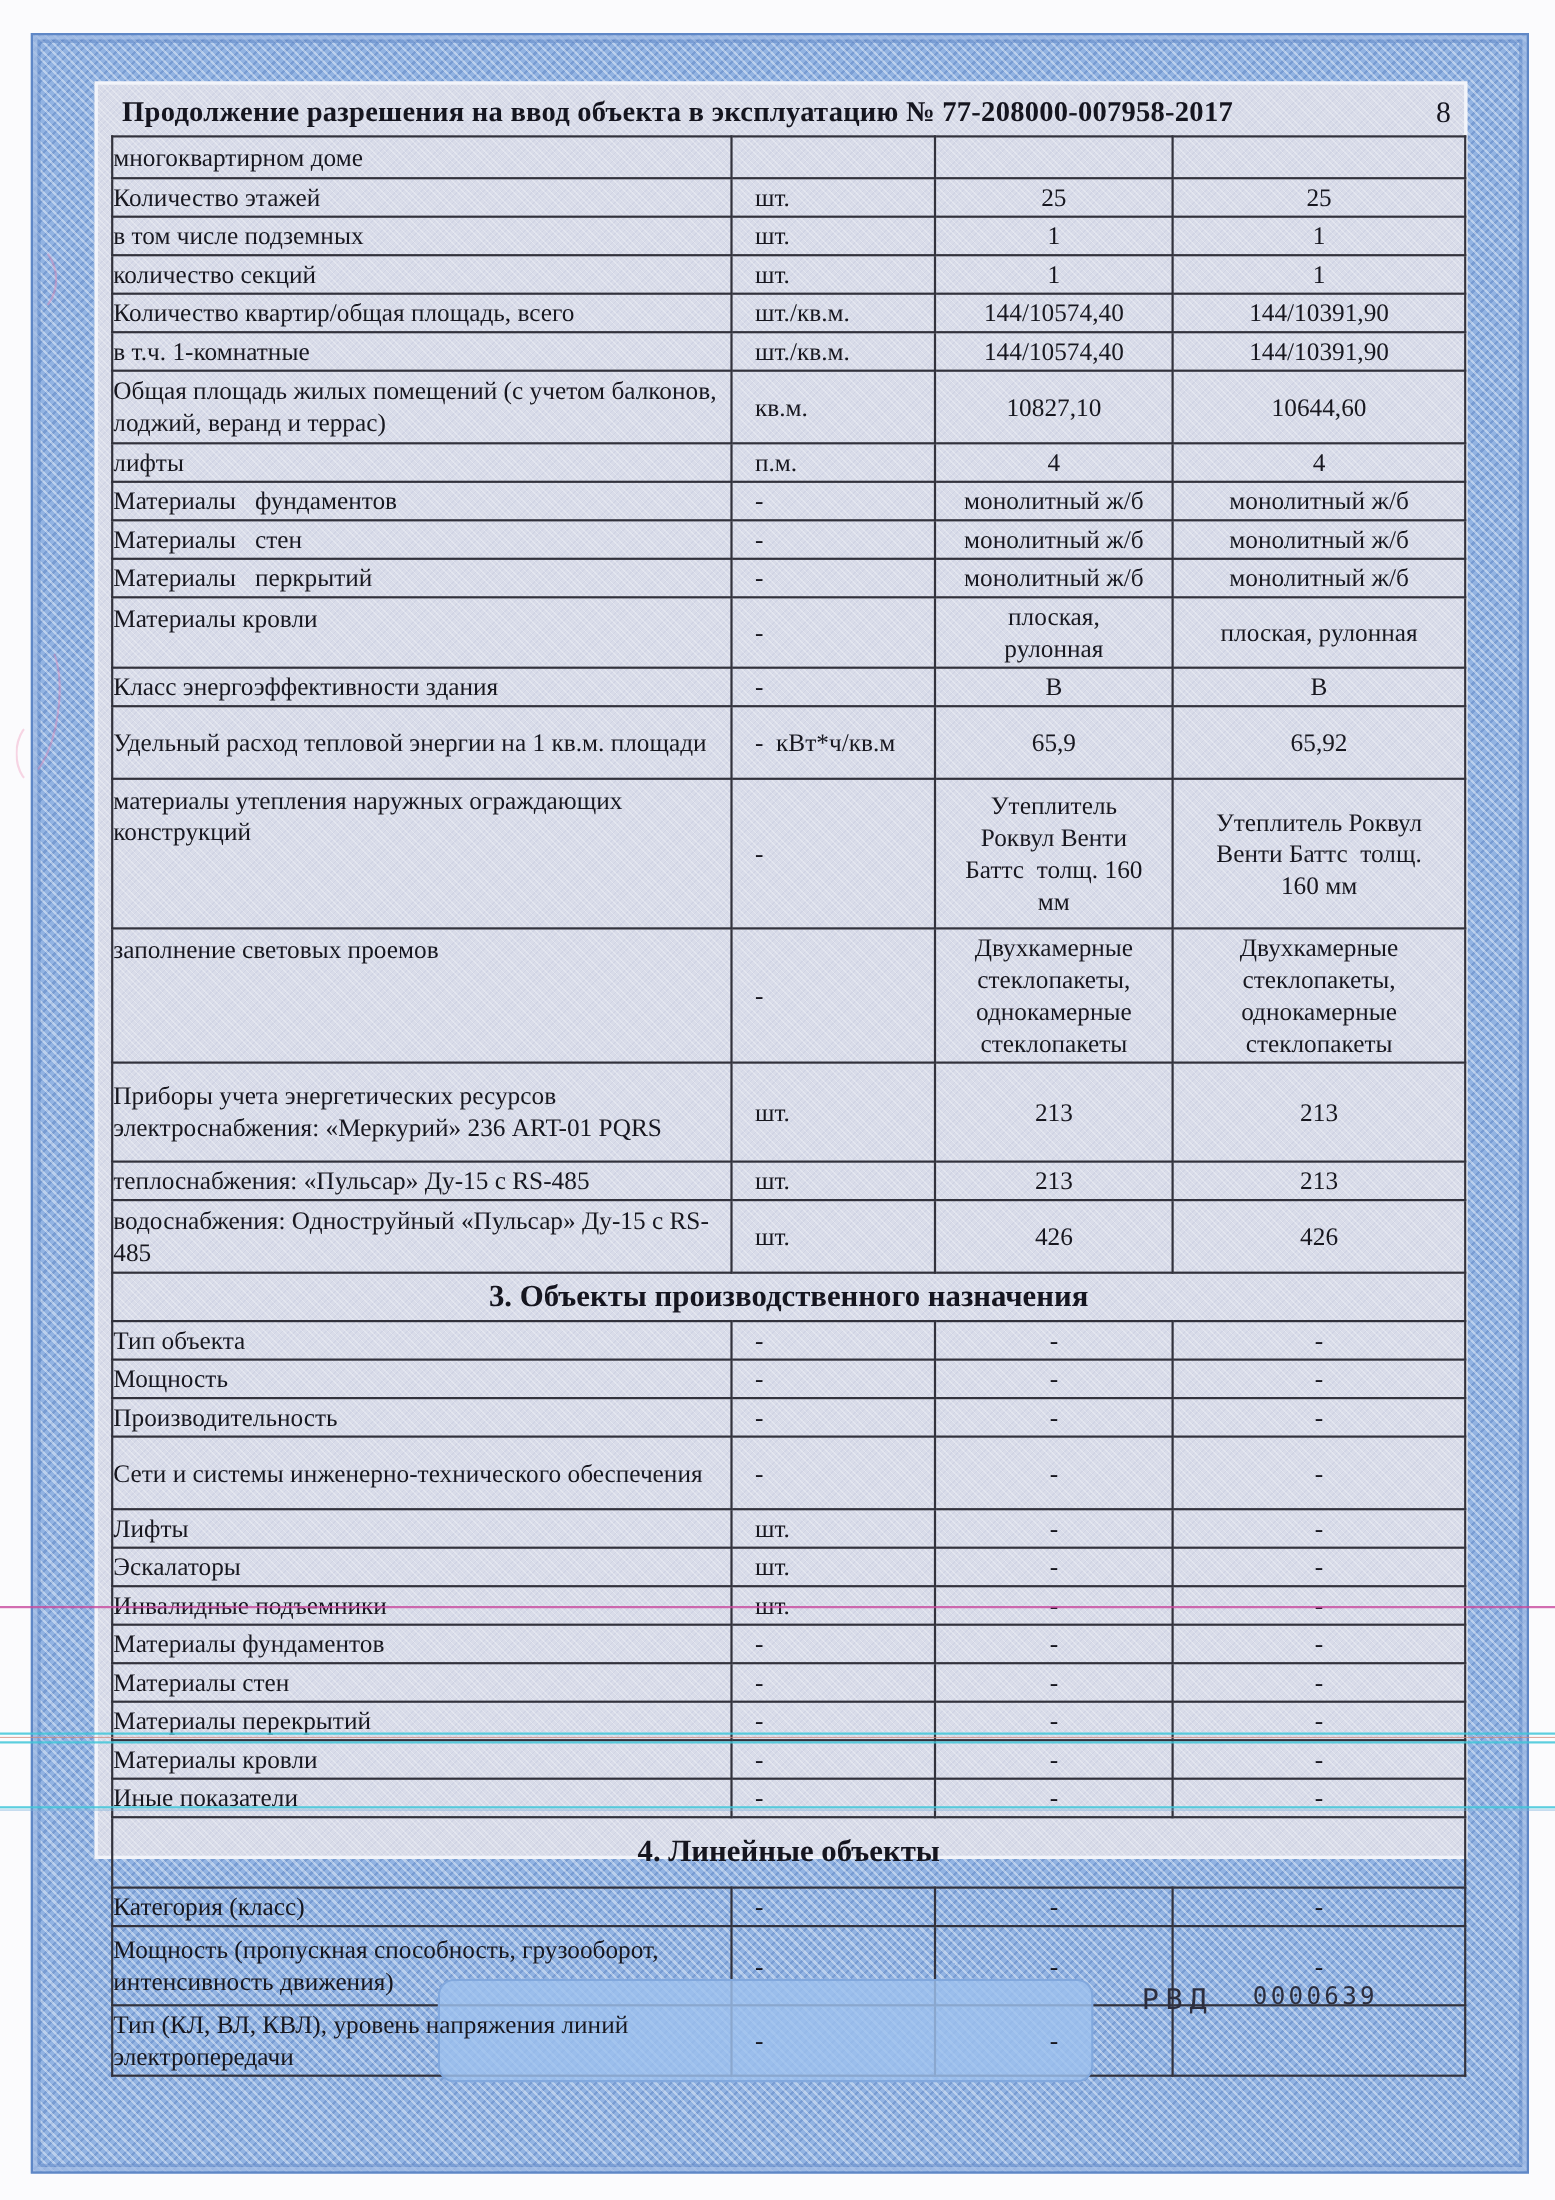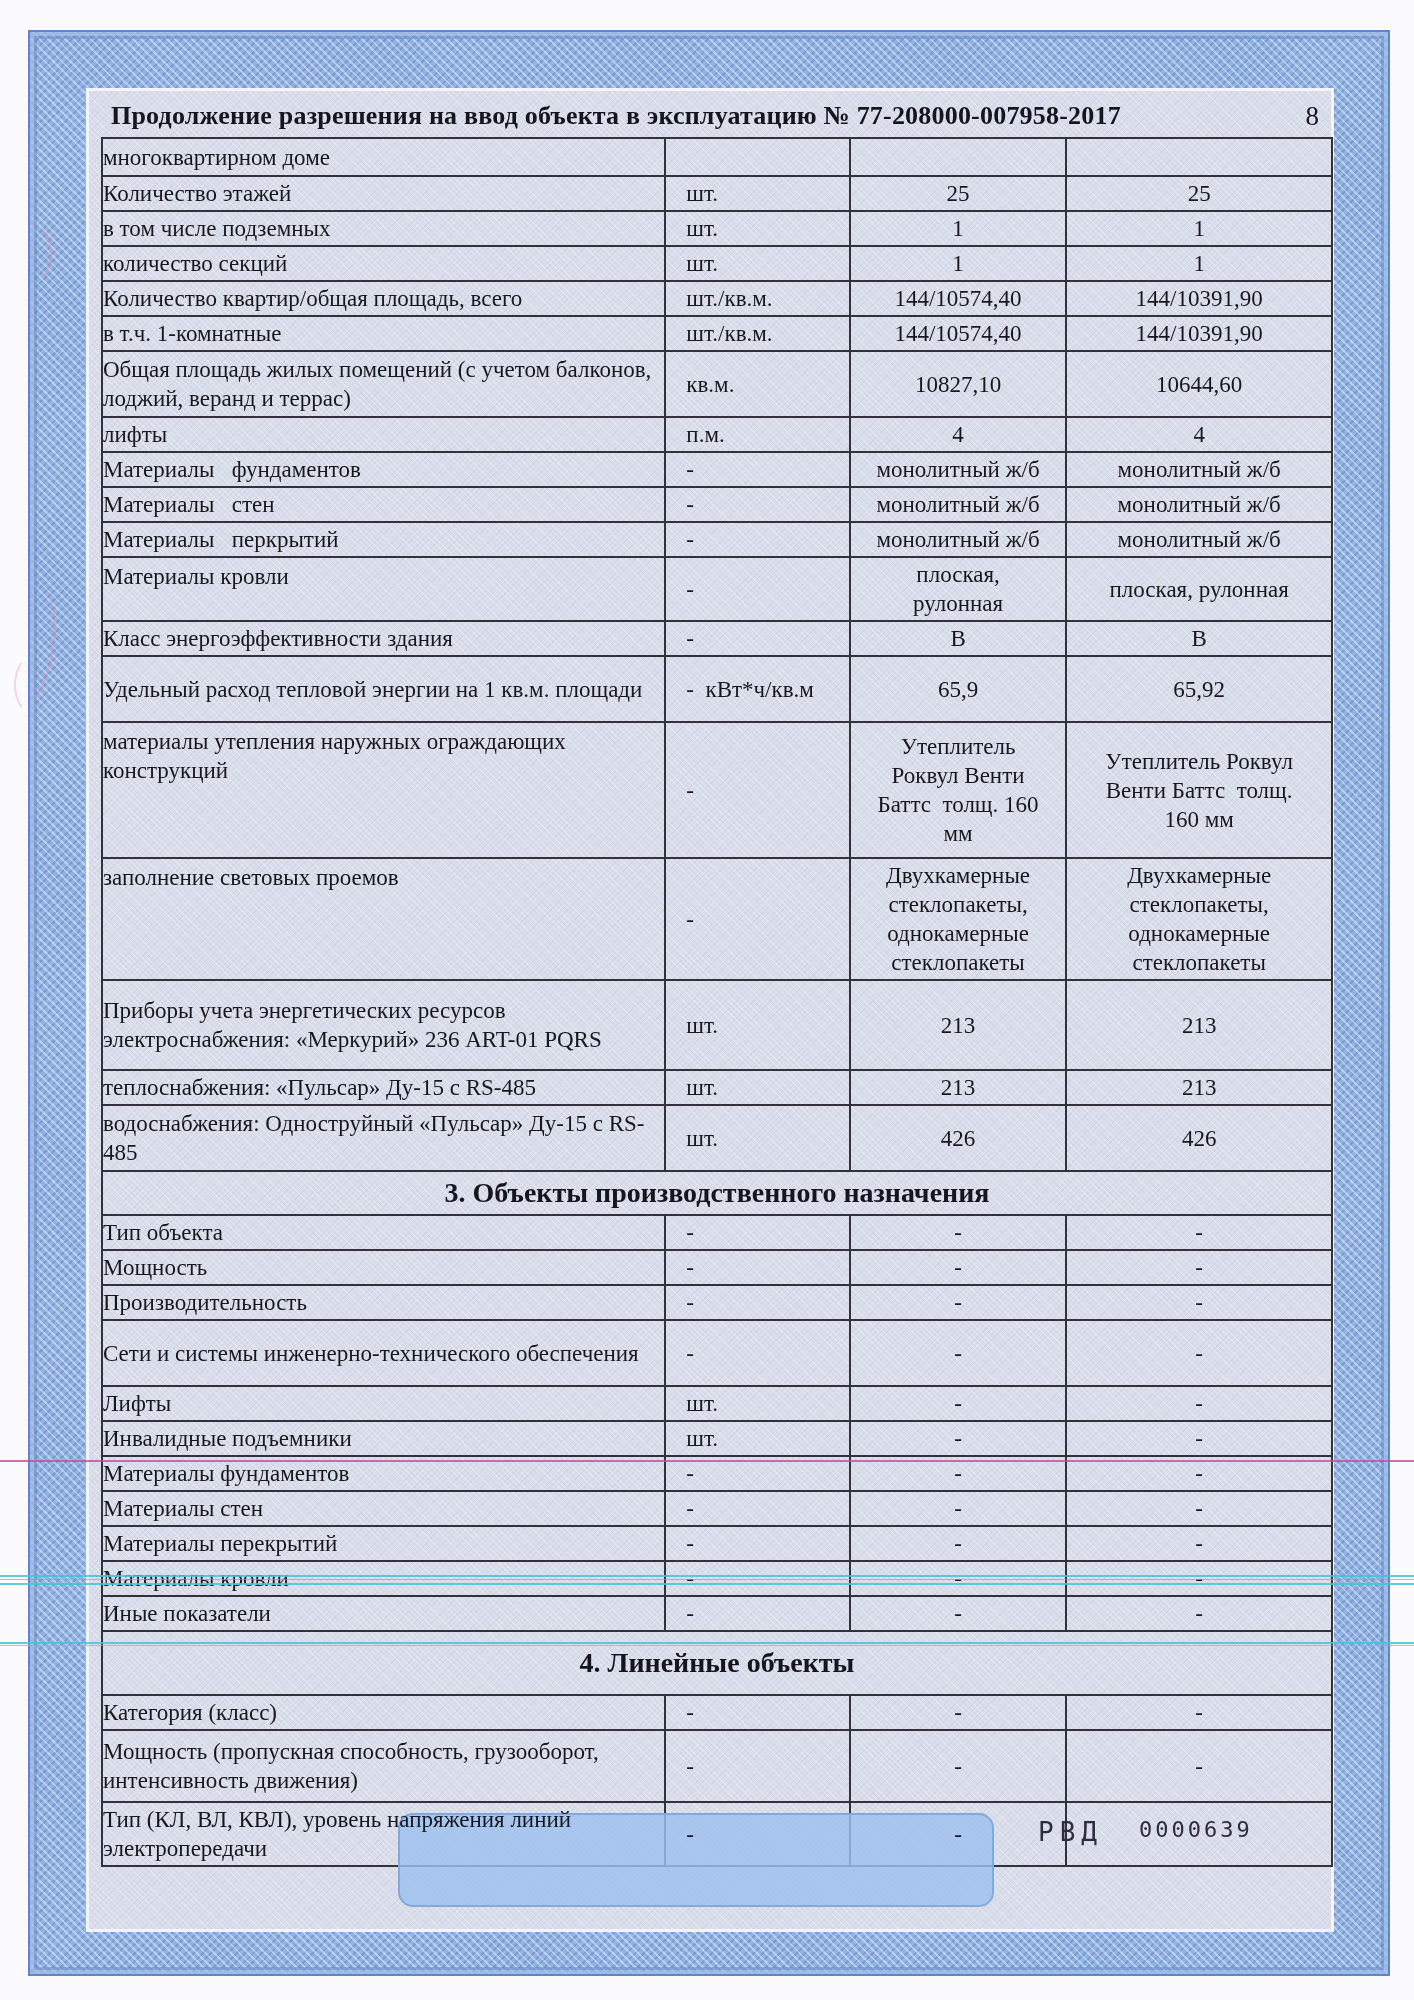--- a/index.html
+++ b/index.html
@@ -16,21 +16,21 @@
     background-color:#92b3e2;
     background-image:
       repeating-linear-gradient(45deg, rgba(255,255,255,.38) 0 2px, transparent 2px 6px),
       repeating-linear-gradient(-45deg, rgba(52,96,170,.28) 0 2px, transparent 2px 6px);
     border:2px solid #5f87c6;
     box-shadow: inset 0 0 0 4px rgba(190,210,240,.55), inset 0 0 0 7px rgba(90,130,195,.45);
   }
 
   
   .paper {
-    position:absolute; left:86px; top:88px; width:1248px; height:1844px;
+    position:absolute; left:86px; top:74px; width:1248px; height:1616px;
     background-color:#d9dce9;
     background-image:
       repeating-linear-gradient(45deg, rgba(255,255,255,.30) 0 1px, transparent 1px 4px),
       repeating-linear-gradient(-45deg, rgba(130,140,185,.10) 0 1px, transparent 1px 4px);
     border:3px solid #f2f4fa;
   }
 
   .header-row { height:46px; padding:10px 2px 0 22px; display:flex; align-items:flex-start; }
   .doc-title { flex:1; font-size:26px; font-weight:bold; color:#15151f; letter-spacing:.2px; white-space:nowrap; }
   .page-num  { width:46px; text-align:right; padding-right:10px; font-size:27px; color:#15151f; }
@@ -296,20 +296,26 @@
             <td class="c-v1"><span class="cell-text">-</span></td>
             <td class="c-v2"><span class="cell-text">-</span></td>
           </tr>
           <tr>
             <td class="c-name"><span class="cell-text">Лифты</span></td>
             <td class="c-unit"><span class="cell-text">шт.</span></td>
             <td class="c-v1"><span class="cell-text">-</span></td>
             <td class="c-v2"><span class="cell-text">-</span></td>
           </tr>
           <tr>
+            <td class="c-name"><span class="cell-text">Эскалаторы</span></td>
+            <td class="c-unit"><span class="cell-text">шт.</span></td>
+            <td class="c-v1"><span class="cell-text">-</span></td>
+            <td class="c-v2"><span class="cell-text">-</span></td>
+          </tr>
+          <tr>
             <td class="c-name"><span class="cell-text">Инвалидные подъемники</span></td>
             <td class="c-unit"><span class="cell-text">шт.</span></td>
             <td class="c-v1"><span class="cell-text">-</span></td>
             <td class="c-v2"><span class="cell-text">-</span></td>
           </tr>
           <tr>
             <td class="c-name"><span class="cell-text">Материалы фундаментов</span></td>
             <td class="c-unit"><span class="cell-text">-</span></td>
             <td class="c-v1"><span class="cell-text">-</span></td>
             <td class="c-v2"><span class="cell-text">-</span></td>

